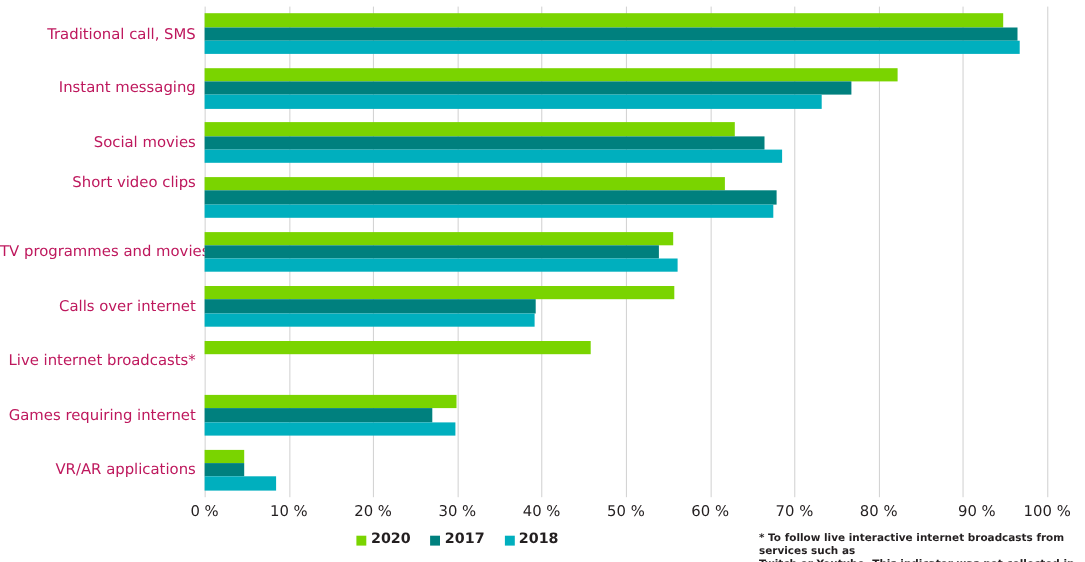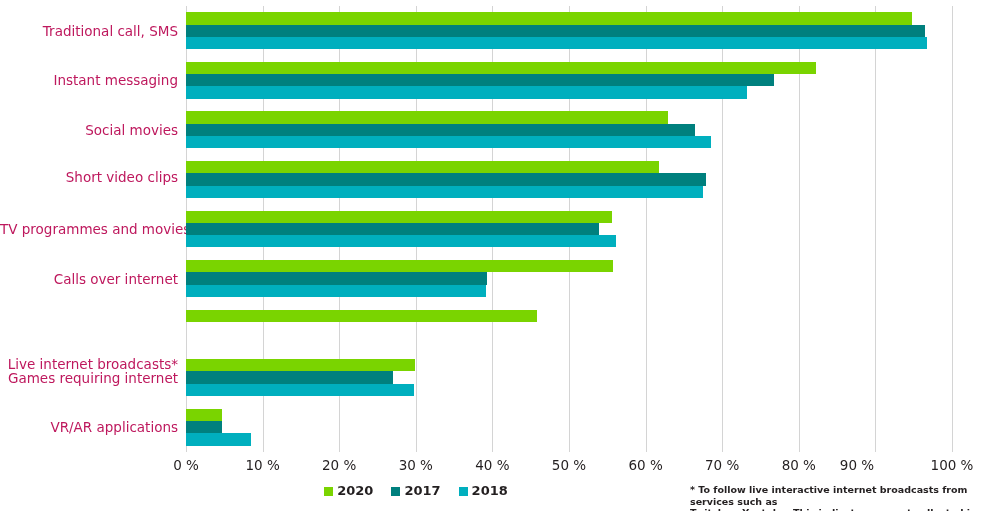--- a/index.html
+++ b/index.html
@@ -146,24 +146,24 @@
 </style>
 </head>
 <body>
 
 <div id="chart-root">
 
   <div class="ylabels">
       <div class="ylabel" style="top: 16.7778px;">Traditional call, SMS</div>
       <div class="ylabel" style="top: 66.3333px;">Instant messaging</div>
       <div class="ylabel" style="top: 115.889px;">Social movies</div>
-      <div class="ylabel" style="top: 163px; padding-left: 44px;">Short video clips</div>
+      <div class="ylabel" style="top: 152px; padding-left: 44px;">Short video clips</div>
       <div class="ylabel" style="top: 215px;">TV programmes and movies</div>
       <div class="ylabel" style="top: 264.556px;">Calls over internet</div>
-      <div class="ylabel" style="top: 314.111px; margin-top: 36px;">Live internet broadcasts*</div>
+      <div class="ylabel" style="top: 314.111px;">Live internet broadcasts*</div>
       <div class="ylabel" style="top: 363.667px;">Games requiring internet</div>
       <div class="ylabel" style="top: 413.222px;">VR/AR applications</div>
     </div>
 
   <div class="plot-area">
     <div class="gridlines">
         <div class="gridline zero" style="left: 0px;"></div>
         <div class="gridline" style="left: 76.6px;"></div>
         <div class="gridline" style="left: 153.2px;"></div>
         <div class="gridline" style="left: 229.8px;"></div>
@@ -225,21 +225,21 @@
   <div class="xlabels">
       <div class="xlabel" style="left: 0px;">0 %</div>
       <div class="xlabel" style="left: 76.6px;">10 %</div>
       <div class="xlabel" style="left: 153.2px;">20 %</div>
       <div class="xlabel" style="left: 229.8px;">30 %</div>
       <div class="xlabel" style="left: 306.4px;">40 %</div>
       <div class="xlabel" style="left: 383px;">50 %</div>
       <div class="xlabel" style="left: 459.6px;">60 %</div>
       <div class="xlabel" style="left: 536.2px;">70 %</div>
       <div class="xlabel" style="left: 612.8px;">80 %</div>
-      <div class="xlabel" style="left: 671px;">90 %</div>
+      <div class="xlabel" style="left: 702px;">90 %</div>
       <div class="xlabel" style="left: 766px;">100 %</div>
     </div>
 
   <div class="legend">
       <div class="legend-item">
         <span class="legend-swatch" style="background: rgb(122, 212, 0);"></span>
         <span class="legend-label">2020</span>
       </div>
       <div class="legend-item">
         <span class="legend-swatch" style="background: rgb(0, 128, 126);"></span>

